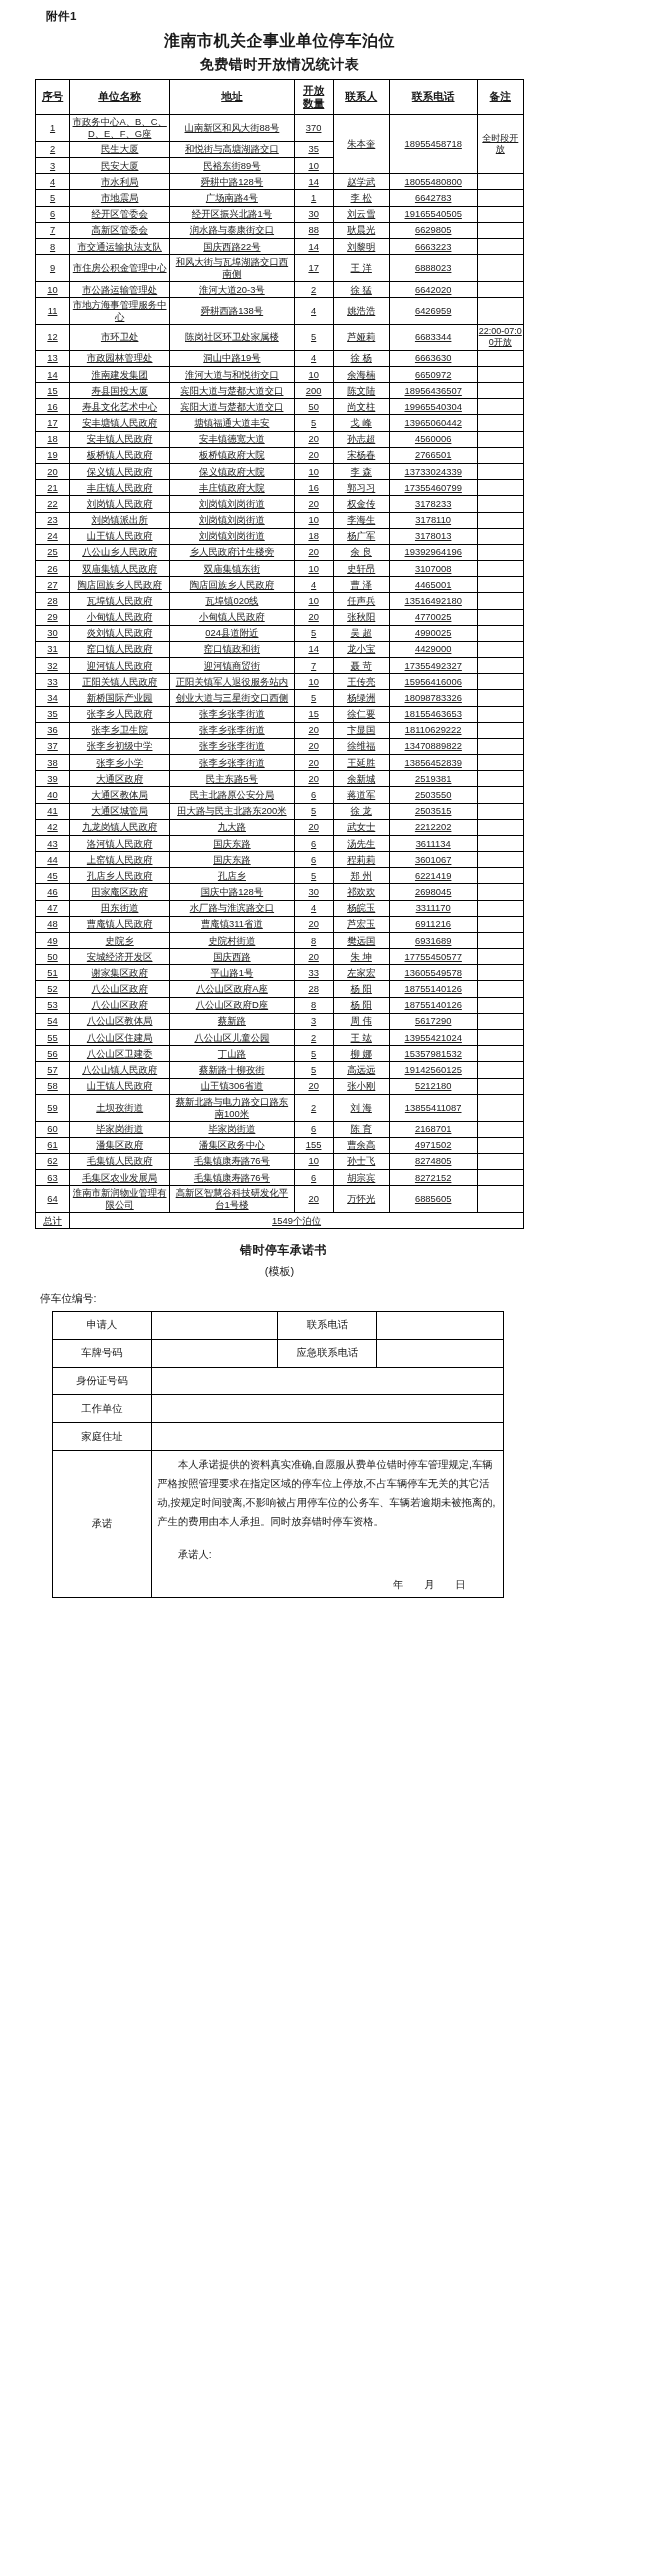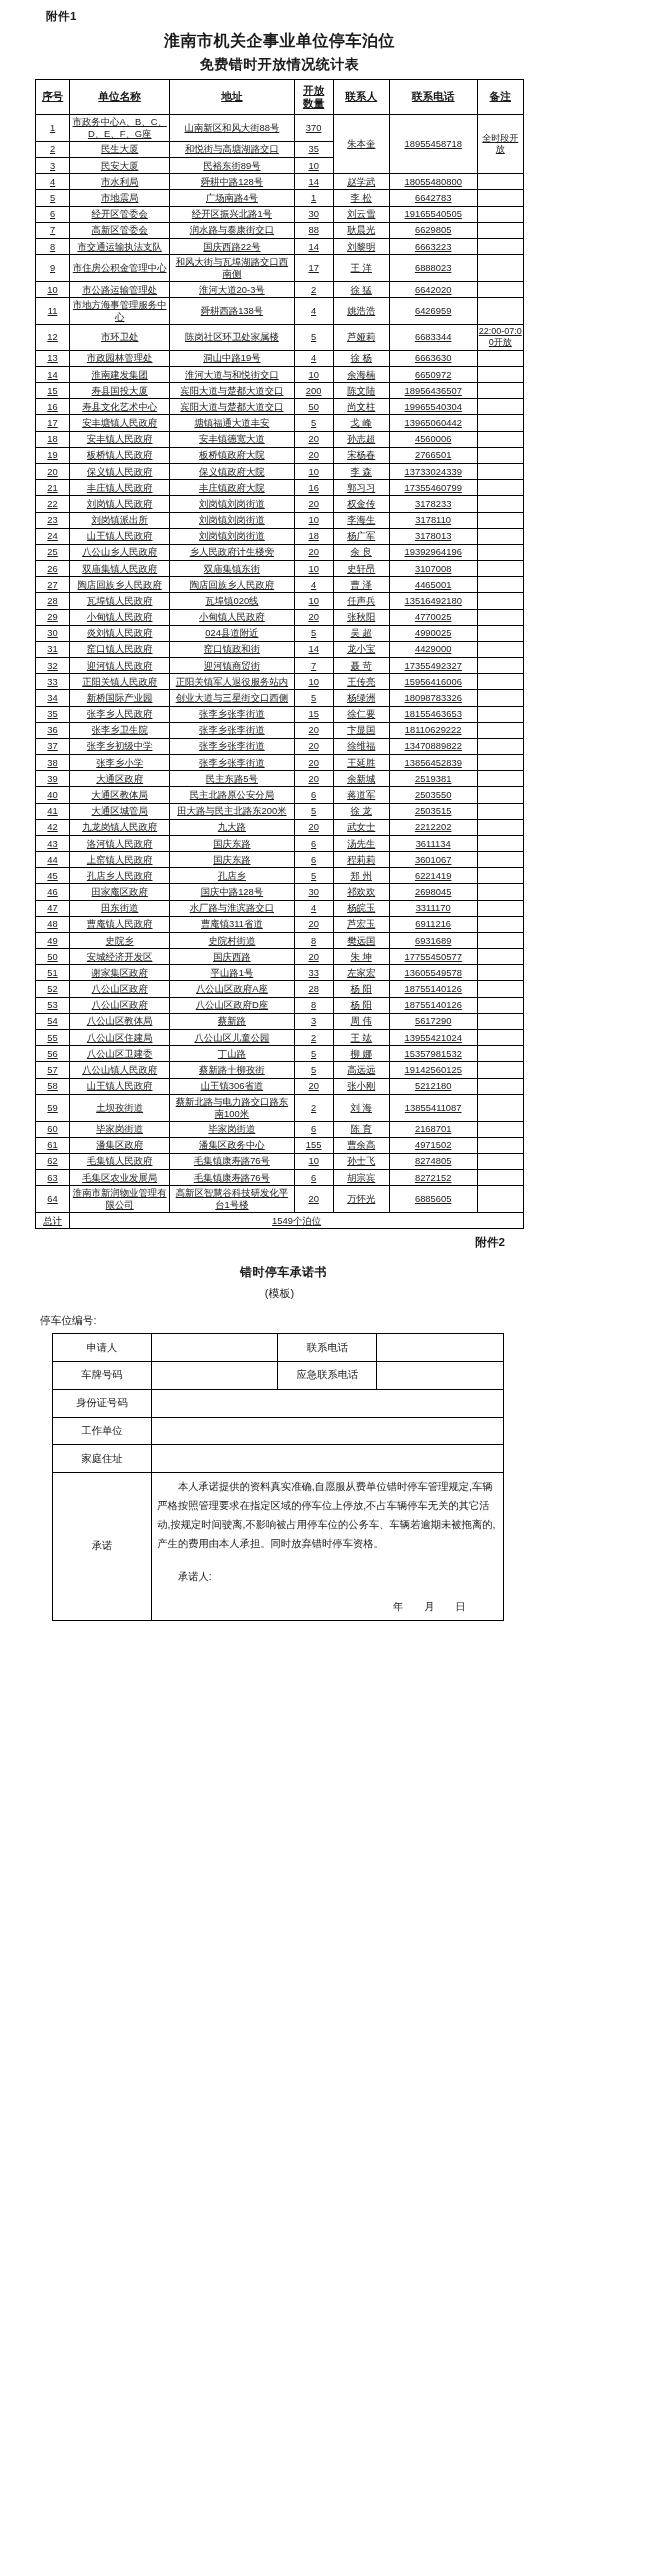--- a/index.html
+++ b/index.html
@@ -751,21 +751,20 @@
             <td class="note-cell"></td>
           </tr>
           <tr>
             <td class="total-label">总计</td>
             <td colspan="6" class="total-value">1549个泊位</td>
           </tr>
         </tbody>
     </table>
   </div>
 
-  <div class="attach-label-right">附件2</div>
 
   <div class="a2-title">错时停车承诺书</div>
   <div class="a2-sub">(模板)</div>
 
   <div class="a2-lead">停车位编号:</div>
 
   <div class="form-wrap">
     <table class="form">
       <colgroup>
         <col style="width:24%">

